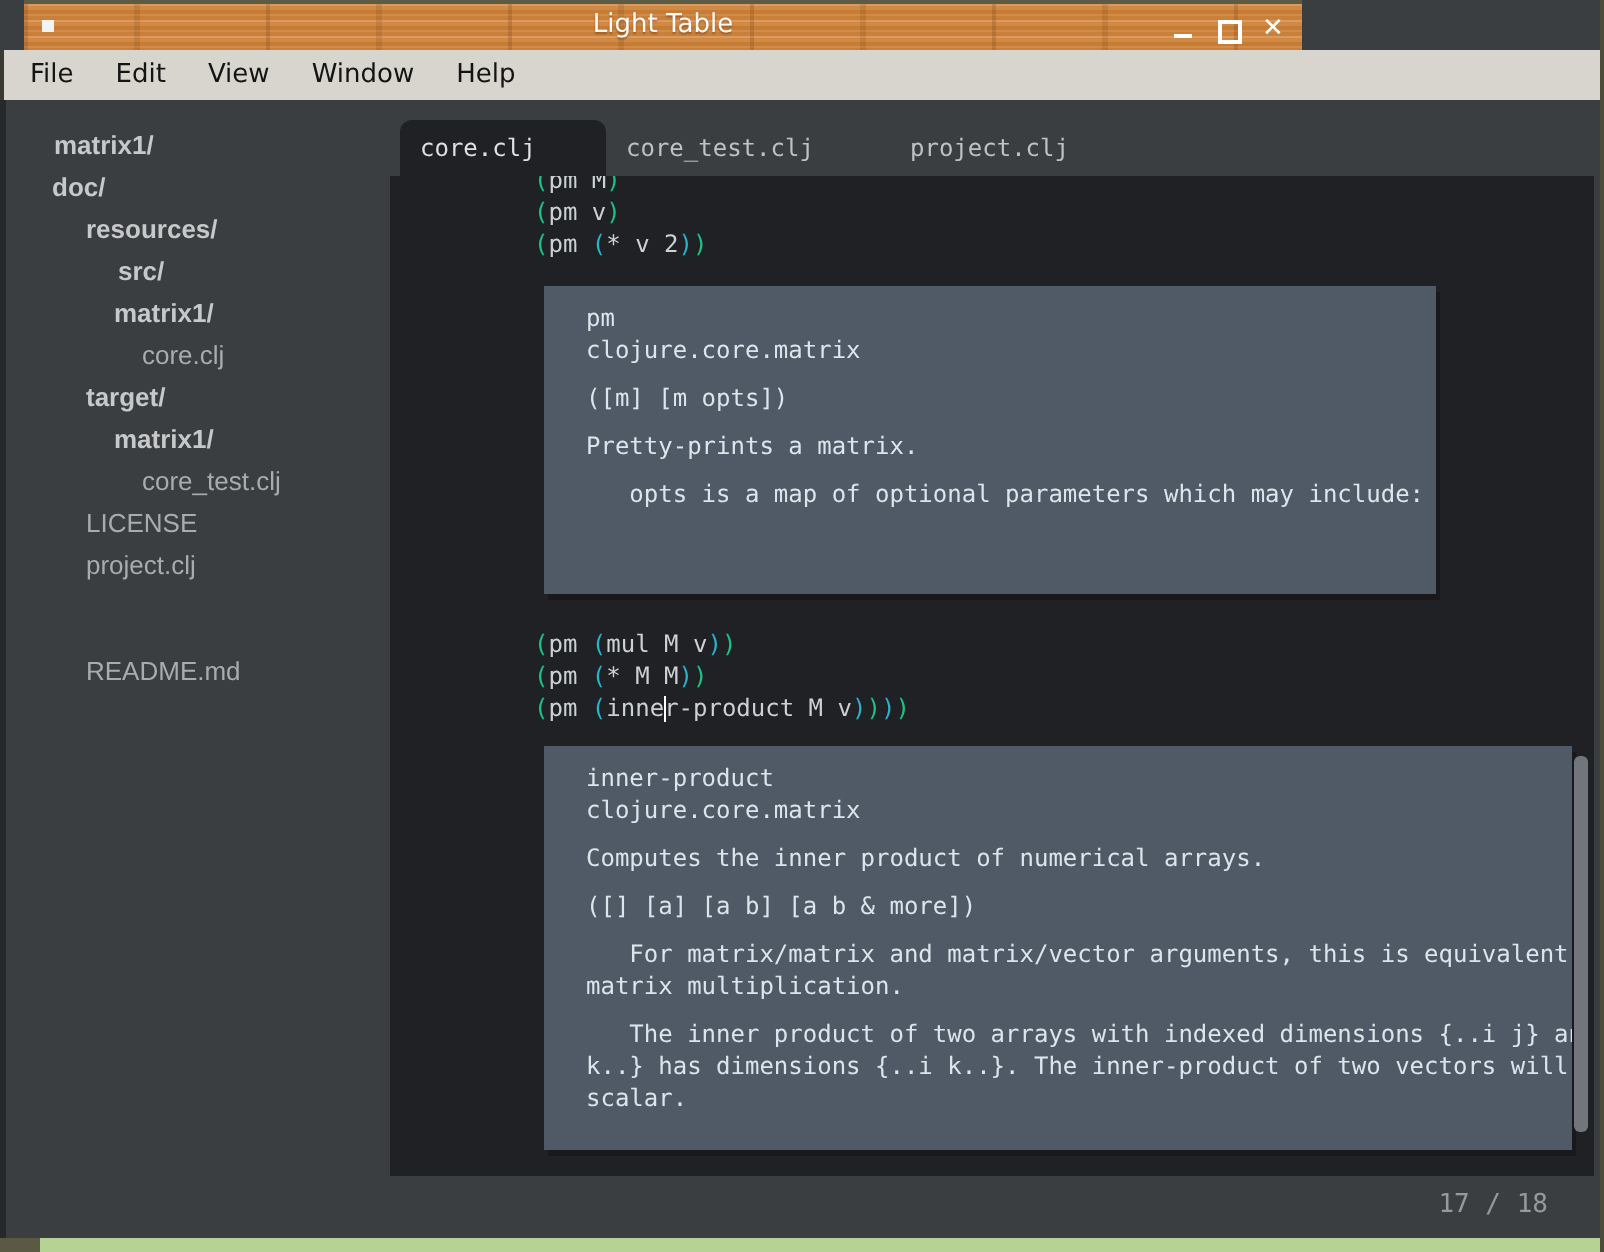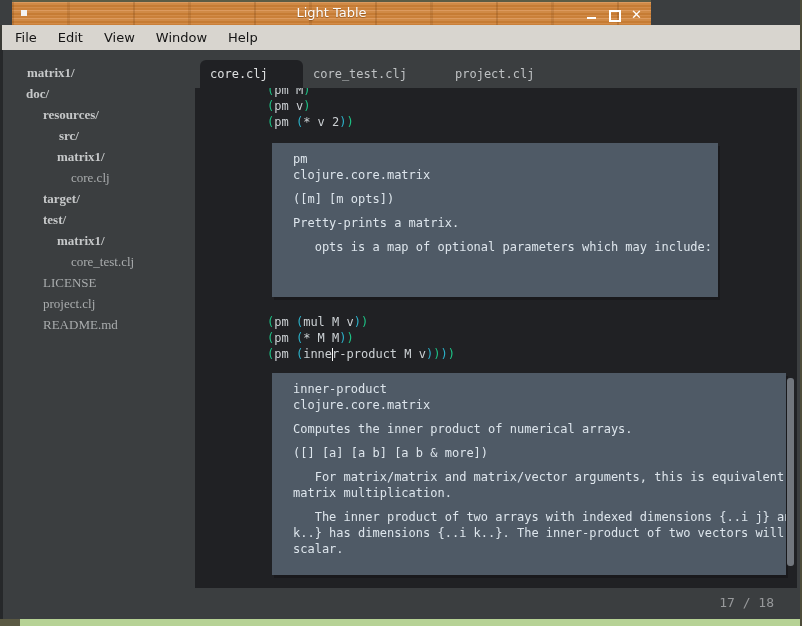--- a/index.html
+++ b/index.html
@@ -26,21 +26,21 @@
     padding-left:10px;gap:15px;}
   .menu-item{color:#141414;font-size:13px;padding:2px 3px;cursor:default;}
 
   
   .main{position:absolute;left:0;top:50px;width:802px;height:569px;background:#3b3e40;}
   .edge-left{position:absolute;left:0;top:50px;width:3px;height:569px;background:#26282a;}
   .edge-right{position:absolute;right:0;top:0;width:2px;height:626px;background:#4d4c3a;}
 
   
   .filetree{position:absolute;left:3px;top:62px;width:190px;
-    font-family:Liberation Serif, serif;font-size:13px;}
+    font-family:Liberation Sans, sans-serif;font-size:13px;}
   .tree-item{height:21px;line-height:21px;white-space:pre;cursor:pointer;}
   .tree-item.folder{font-weight:bold;color:#c6c8c9;}
   .tree-item.file{color:#a9acad;}
 
   
   .tabbar{position:absolute;left:195px;top:58px;width:602px;height:30px;
     font-family:"DejaVu Sans Mono",monospace;font-size:12px;}
   .tab{position:absolute;top:2px;height:28px;line-height:28px;cursor:pointer;}
   .tab.active{left:5px;width:103px;background:#202124;border-radius:6px 6px 0 0;
     padding-left:10px;box-sizing:border-box;color:#dee0e1;}
@@ -110,26 +110,25 @@
   <div class="edge-left"></div>
 
   <div class="filetree" id="filetree">
       <div class="tree-item folder" style="padding-left: 24px;">matrix1/</div>
       <div class="tree-item folder" style="padding-left: 23px;">doc/</div>
       <div class="tree-item folder" style="padding-left: 40px;">resources/</div>
       <div class="tree-item folder" style="padding-left: 56px;">src/</div>
       <div class="tree-item folder" style="padding-left: 54px;">matrix1/</div>
       <div class="tree-item file" style="padding-left: 68px;">core.clj</div>
       <div class="tree-item folder" style="padding-left: 40px;">target/</div>
-      <div class="tree-item folder" style="padding-left: 40px;">test/</div>
       <div class="tree-item folder" style="padding-left: 54px;">matrix1/</div>
       <div class="tree-item file" style="padding-left: 68px;">core_test.clj</div>
       <div class="tree-item file" style="padding-left: 40px;">LICENSE</div>
       <div class="tree-item file" style="padding-left: 40px;">project.clj</div>
-      <div class="tree-item file" style="padding-left: 40px;">README.md</div>
+      <div class="tree-item file" style="padding-left: 40px; margin-top: 32px;">README.md</div>
     </div>
 
   <div class="tabbar" id="tabbar">
       <div class="tab t0 active">core.clj</div>
       <div class="tab t1 inactive">core_test.clj</div>
       <div class="tab t2 inactive">project.clj</div>
     </div>
 
   <div class="editor">
     <div class="code-block cb0" id="code-block-0">

